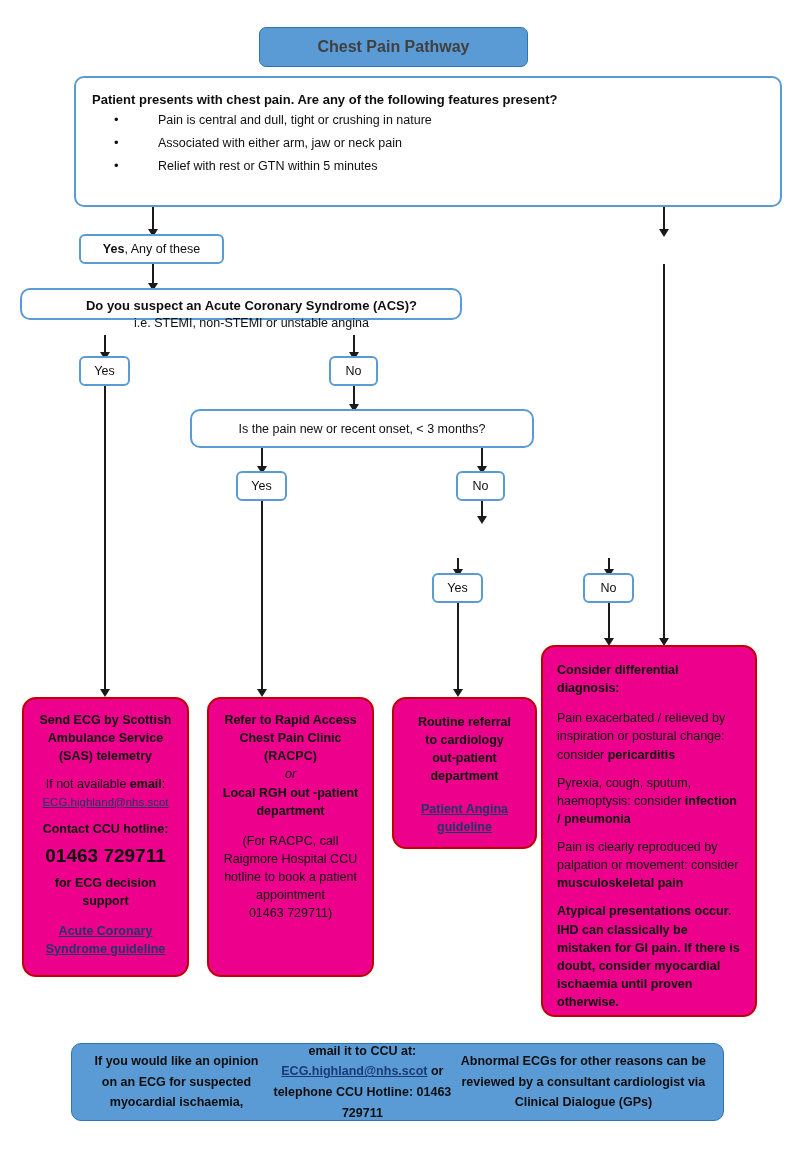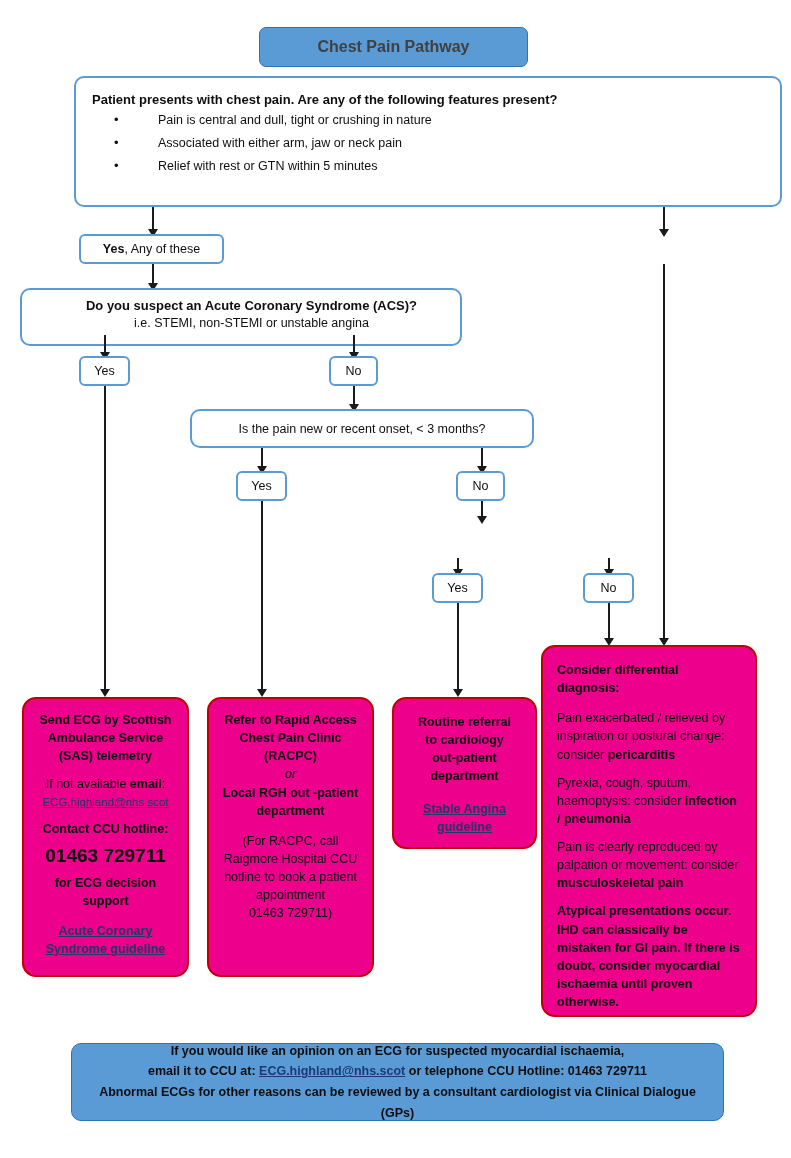--- a/index.html
+++ b/index.html
@@ -63,21 +63,21 @@
   .footer-box {
     background: #5b9bd5;
     border: 1px solid #2e75b6;
     border-radius: 10px;
     color: #0d0d0d;
     font-size: 12.5px;
     font-weight: bold;
     text-align: center;
     line-height: 1.65;
     display: flex;
-    flex-direction: column;
+    flex-direction: row;
     align-items: center;
     justify-content: center;
   }
   .q-title {
     font-weight: bold;
     font-size: 13px;
   }
   ul.features {
     margin: 6px 0 0 0;
     padding: 0 0 0 22px;
@@ -144,21 +144,21 @@
     <span><span class="b">Yes</span><span>, Any of these</span></span>
   </div>
 
 
   <div class="ln vline" style="left:152px; top:264px; height:23px;"></div>
   <div class="arrow-down" style="left:148px; top:283px;"></div>
 
   <div class="ln vline" style="left:663px; top:264px; height:380px;"></div>
   <div class="arrow-down" style="left:659px; top:638px;"></div>
 
-  <div class="node blue-outline" style="left:20px; top:288px; width:442px; height:58px; padding-top:8px;padding-left:21px;">
+  <div class="node blue-outline" style="left:20px; top:288px; width:442px; height:32px; padding-top:8px;padding-left:21px;">
     <div class="center-txt q-title">Do you suspect an Acute Coronary Syndrome (ACS)?</div>
     <div class="center-txt" style="font-size:12.5px; margin-top:3px;">i.e. STEMI, non-STEMI or unstable angina</div>
   </div>
 
   <div class="ln vline" style="left:104px; top:335px; height:21px;"></div>
   <div class="arrow-down" style="left:100px; top:352px;"></div>
   <div class="ln vline" style="left:353px; top:335px; height:21px;"></div>
   <div class="arrow-down" style="left:349px; top:352px;"></div>
 
   <div class="node small-box" style="left:79px; top:356px; width:51px; height:30px;">Yes</div>
@@ -236,21 +236,21 @@
     <div>appointment</div>
     <div>01463 729711)</div>
   </div>
 
   <div class="node pink-box center" style="left:392px; top:697px; width:145px; height:152px; padding:14px 8px 0 8px;">
     <div class="b">Routine referral</div>
     <div class="b">to cardiology</div>
     <div class="b">out-patient</div>
     <div class="b">department</div>
     <div style="height:14px;"></div>
-    <div class="ul-link b">Stable Angina</div>
+    <div class="ul-link b">Patient Angina</div>
     <div class="ul-link b">guideline</div>
   </div>
 
   <div class="node pink-box" style="left:541px; top:645px; width:216px; height:372px; padding:14px 14px 0 14px;">
     <div class="b">Consider differential diagnosis:</div>
     <div style="height:12px;"></div>
     <div><span>Pain exacerbated / relieved by inspiration or postural change: consider </span><span class="b">pericarditis</span></div>
     <div style="height:10px;"></div>
     <div><span>Pyrexia, cough, sputum, haemoptysis: consider </span><span class="b">infection / pneumonia</span></div>
     <div style="height:10px;"></div>

